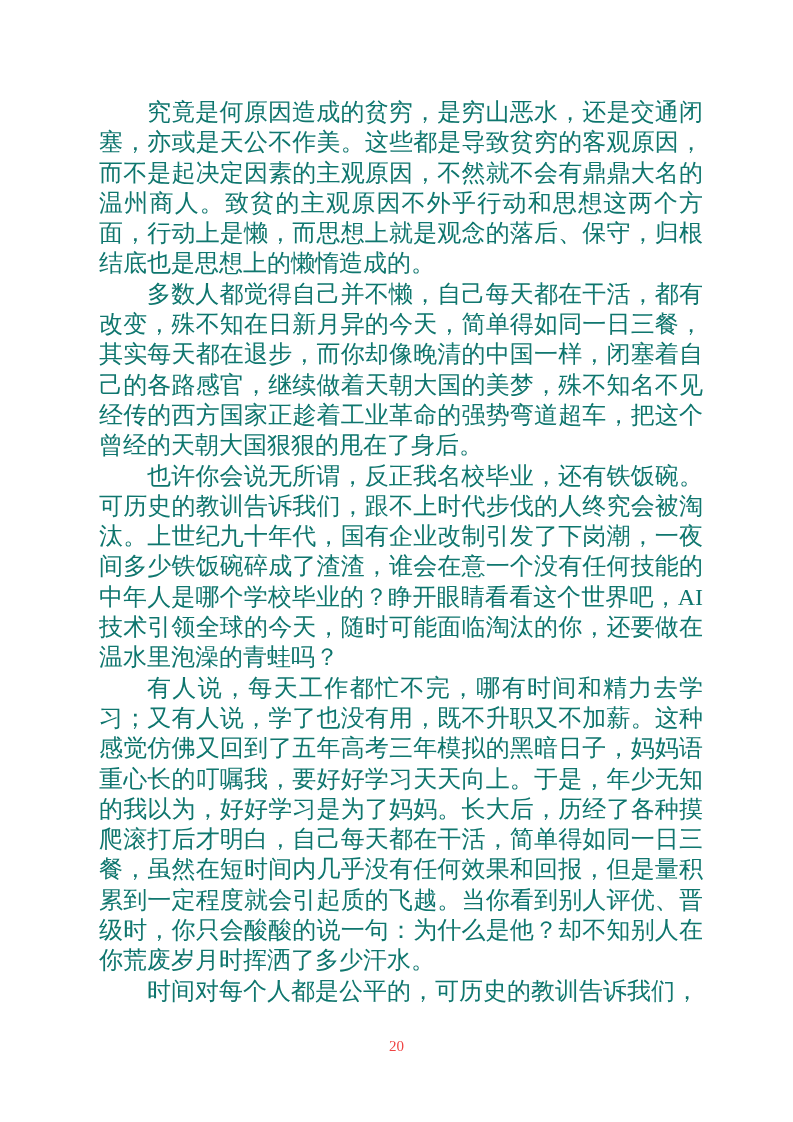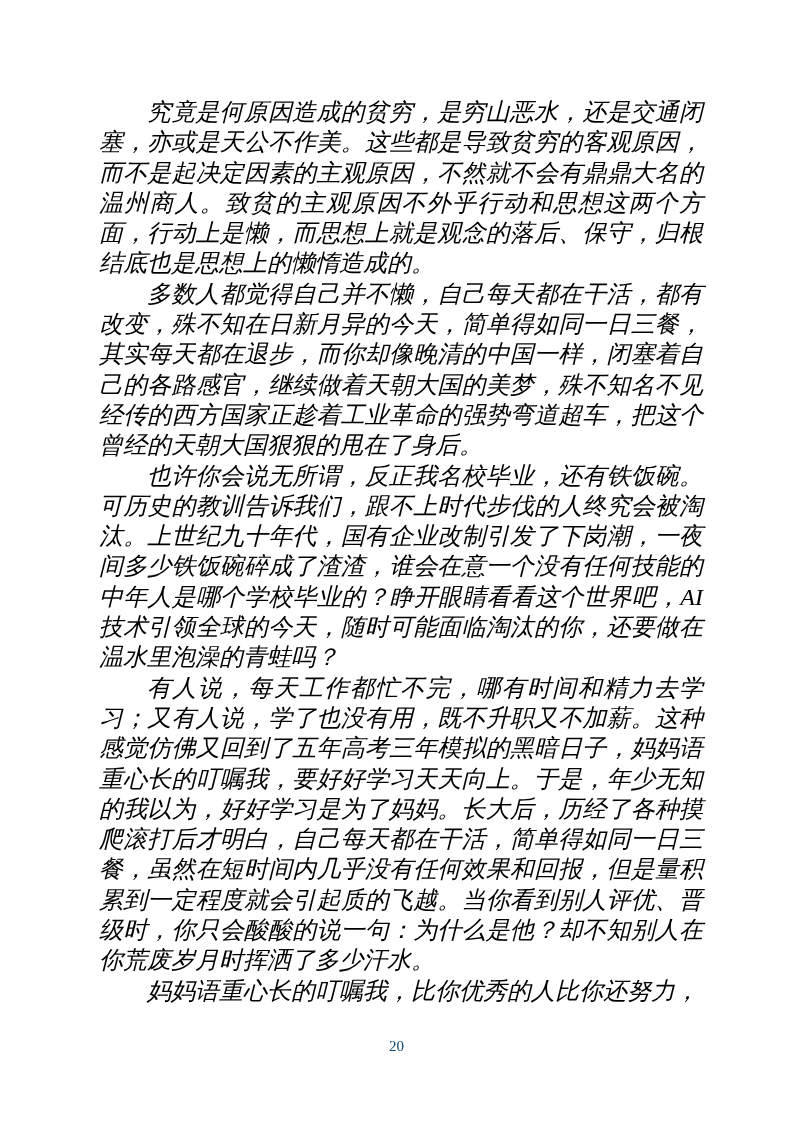--- a/index.html
+++ b/index.html
@@ -19,43 +19,42 @@
     position: absolute;
     left: 99px;
     top: 97px;
     width: 604px;
   }
   .content p {
     margin: 0;
     padding: 0;
     font-size: 24px;
     line-height: 30.3px;
-    color: #000000;
+    color: #0f766e;
     text-align: justify;
     text-justify: inter-ideograph;
     text-indent: 2em;
     font-weight: 400;
-    font-style: italic;
   }
   .footer {
     position: absolute;
     left: 0;
     top: 1038px;
     width: 100%;
     text-align: center;
     font-size: 15px;
-    color: #0c4a6e;
+    color: #ef4444;
     font-family: "Liberation Serif", "DejaVu Serif", serif;
   }
 </style>
 </head>
 <body>
 
 <div class="page">
   <div class="content">
     <p>究竟是何原因造成的贫穷，是穷山恶水，还是交通闭塞，亦或是天公不作美。这些都是导致贫穷的客观原因，而不是起决定因素的主观原因，不然就不会有鼎鼎大名的温州商人。致贫的主观原因不外乎行动和思想这两个方面，行动上是懒，而思想上就是观念的落后、保守，归根结底也是思想上的懒惰造成的。</p>
     <p>多数人都觉得自己并不懒，自己每天都在干活，都有改变，殊不知在日新月异的今天，简单得如同一日三餐，其实每天都在退步，而你却像晚清的中国一样，闭塞着自己的各路感官，继续做着天朝大国的美梦，殊不知名不见经传的西方国家正趁着工业革命的强势弯道超车，把这个曾经的天朝大国狠狠的甩在了身后。</p>
     <p>也许你会说无所谓，反正我名校毕业，还有铁饭碗。可历史的教训告诉我们，跟不上时代步伐的人终究会被淘汰。上世纪九十年代，国有企业改制引发了下岗潮，一夜间多少铁饭碗碎成了渣渣，谁会在意一个没有任何技能的中年人是哪个学校毕业的？睁开眼睛看看这个世界吧，AI 技术引领全球的今天，随时可能面临淘汰的你，还要做在温水里泡澡的青蛙吗？</p>
     <p>有人说，每天工作都忙不完，哪有时间和精力去学习；又有人说，学了也没有用，既不升职又不加薪。这种感觉仿佛又回到了五年高考三年模拟的黑暗日子，妈妈语重心长的叮嘱我，要好好学习天天向上。于是，年少无知的我以为，好好学习是为了妈妈。长大后，历经了各种摸爬滚打后才明白，自己每天都在干活，简单得如同一日三餐，虽然在短时间内几乎没有任何效果和回报，但是量积累到一定程度就会引起质的飞越。当你看到别人评优、晋级时，你只会酸酸的说一句：为什么是他？却不知别人在你荒废岁月时挥洒了多少汗水。</p>
-    <p>妈妈语重心长的叮嘱我，比你优秀的人比你还努力，</p>
+    <p>时间对每个人都是公平的，可历史的教训告诉我们，</p>
   </div>
   <div class="footer">20</div>
 </div>
 
 </body></html>

